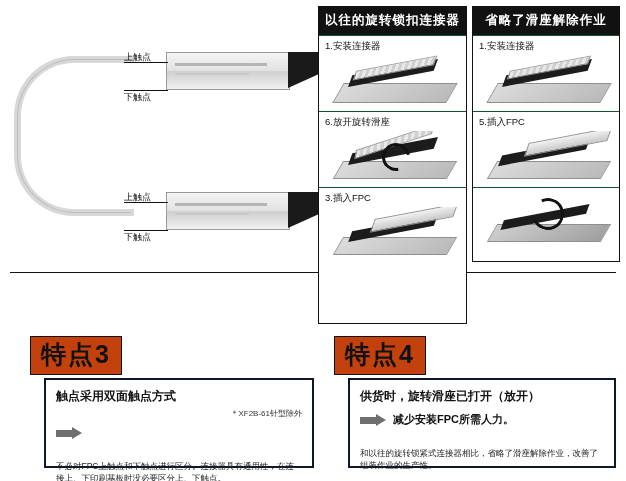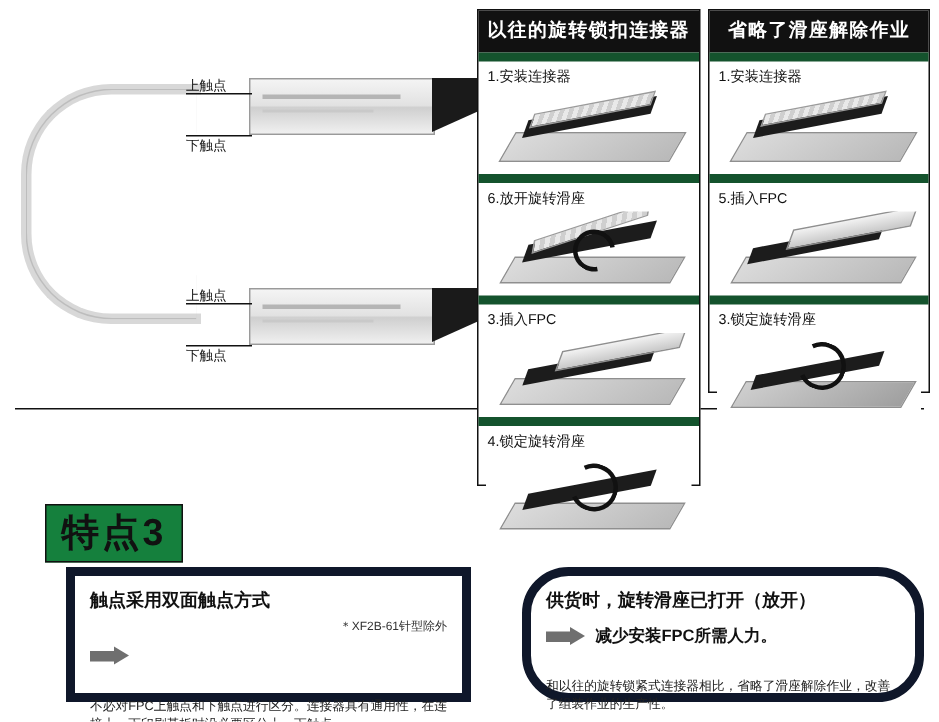--- a/index.html
+++ b/index.html
@@ -15,34 +15,34 @@
   .conn-body:after{content:"";position:absolute;left:8px;top:10px;width:92px;height:3px;background:#b5b5b5;}
   .conn-body:before{content:"";position:absolute;left:8px;top:20px;width:74px;height:2px;background:#c9c9c9;}
   .conn-dark{position:absolute;left:122px;top:0;width:36px;height:36px;background:#1a1a1a;clip-path:polygon(0 0,100% 0,100% 55%,0 100%);}
   .tick{position:absolute;height:1px;background:#111;}
   .lbl{position:absolute;font-size:9px;color:#111;white-space:nowrap;}
   .hr-line{position:absolute;left:10px;top:272px;width:606px;height:1px;background:#111;}
 
   
   .panel{position:absolute;border:1px solid #111;background:#fff;box-sizing:border-box;}
   .panel-head{background:#111;color:#fff;font-size:12.5px;font-weight:bold;text-align:center;padding:5px 2px 6px;letter-spacing:1px;}
-  .step{position:relative;border-top:6px solid #14532d;padding:4px 5px 4px 5px;box-sizing:border-box;}
+  .step{position:relative;border-top:1px solid #14532d;padding:4px 5px 4px 5px;box-sizing:border-box;}
   .step:first-of-type{border-top:none;}
   .step-label{font-size:9.5px;color:#111;margin:0 0 2px 1px;}
   .art{position:relative;width:100%;height:52px;background:#fff;overflow:hidden;}
 
   
   .plate{position:absolute;background:linear-gradient(135deg,#dcdcdc,#b9b9b9);border:1px solid #8f8f8f;}
   .plate-dark{position:absolute;background:#1c1c1c;}
   .stripe{position:absolute;background:repeating-linear-gradient(90deg,#e9e9e9 0 3px,#cfcfcf 3px 6px);border:1px solid #9b9b9b;}
   .arrow-c{position:absolute;width:22px;height:22px;border:3px solid #111;border-radius:50%;border-right-color:transparent;}
 
   
-  .feat-title{position:absolute;border:1.5px solid #111;background:#15803d;font-size:25px;font-weight:bold;padding:1px 10px 3px;letter-spacing:2px;}
-  .feat-box{position:absolute;border:6px solid #0f172a;background:#fff;box-sizing:border-box;padding:8px 10px 10px;}
+  .feat-title{position:absolute;border:1.5px solid #111;background:#c2410c;font-size:25px;font-weight:bold;padding:1px 10px 3px;letter-spacing:2px;}
+  .feat-box{position:absolute;border:2px solid #0f172a;background:#fff;box-sizing:border-box;padding:8px 10px 10px;}
   .feat-h{font-size:12px;font-weight:bold;color:#111;}
   .feat-note{font-size:8px;color:#333;text-align:right;margin-top:3px;}
   .feat-row{display:flex;align-items:center;margin-top:7px;}
   .fat-arrow{flex:0 0 auto;width:26px;height:13px;position:relative;margin:1px 7px 0 0;}
   .fat-arrow .shaft{position:absolute;left:0;top:3px;width:17px;height:7px;background:#6f6f6f;}
   .fat-arrow .head{position:absolute;left:16px;top:0;width:0;height:0;border-top:6.5px solid transparent;border-bottom:6.5px solid transparent;border-left:10px solid #6f6f6f;}
   .feat-strong{font-size:11px;font-weight:bold;color:#111;}
   .feat-body{font-size:8.5px;line-height:1.45;color:#222;margin-top:20px;}
 </style>
 </head>
@@ -100,28 +100,20 @@
 
     <div class="step">
       <div class="step-label">3.插入FPC</div>
       <div class="art">
         <div class="plate" style="left:14px;top:30px;width:112px;height:16px;transform:skewX(-30deg);"></div>
         <div class="plate-dark" style="left:30px;top:16px;width:78px;height:11px;transform:skewX(-30deg) rotate(-12deg);"></div>
         <div class="plate" style="left:52px;top:4px;width:74px;height:12px;transform:skewX(-30deg) rotate(-12deg);background:linear-gradient(180deg,#f2f2f2,#c8c8c8);"></div>
       </div>
     </div>
 
-    <div class="step">
-      <div class="step-label">4.锁定旋转滑座</div>
-      <div class="art">
-        <div class="plate" style="left:14px;top:32px;width:112px;height:16px;transform:skewX(-30deg);"></div>
-        <div class="plate-dark" style="left:30px;top:18px;width:78px;height:11px;transform:skewX(-30deg) rotate(-12deg);"></div>
-        <div class="arrow-c" style="left:56px;top:6px;width:26px;height:26px;transform:rotate(200deg);"></div>
-      </div>
-    </div>
   </div>
 
   <div class="panel" style="left:472px;top:6px;width:148px;height:256px;">
     <div class="panel-head">省略了滑座解除作业</div>
 
     <div class="step">
       <div class="step-label">1.安装连接器</div>
       <div class="art">
         <div class="plate" style="left:14px;top:28px;width:112px;height:18px;transform:skewX(-30deg);"></div>
         <div class="plate-dark" style="left:30px;top:12px;width:78px;height:12px;transform:skewX(-30deg) rotate(-12deg);"></div>
@@ -132,21 +124,20 @@
     <div class="step">
       <div class="step-label">5.插入FPC</div>
       <div class="art">
         <div class="plate" style="left:14px;top:30px;width:112px;height:16px;transform:skewX(-30deg);"></div>
         <div class="plate-dark" style="left:26px;top:16px;width:80px;height:11px;transform:skewX(-30deg) rotate(-12deg);"></div>
         <div class="plate" style="left:52px;top:4px;width:74px;height:12px;transform:skewX(-30deg) rotate(-12deg);background:linear-gradient(180deg,#f2f2f2,#c8c8c8);"></div>
       </div>
     </div>
 
     <div class="step">
-      <div class="step-label">3.锁定旋转滑座</div>
       <div class="art">
         <div class="plate" style="left:14px;top:32px;width:112px;height:16px;transform:skewX(-30deg);background:linear-gradient(135deg,#cfcfcf,#9f9f9f);"></div>
         <div class="plate-dark" style="left:28px;top:20px;width:78px;height:10px;transform:skewX(-30deg) rotate(-12deg);"></div>
         <div class="arrow-c" style="left:54px;top:6px;width:26px;height:26px;transform:rotate(200deg);"></div>
       </div>
     </div>
   </div>
 
   <div class="feat-title" style="left:30px;top:336px;">特点3</div>
   <div class="feat-box" style="left:44px;top:378px;width:270px;height:90px;">
@@ -154,21 +145,22 @@
     <div class="feat-note">＊XF2B-61针型除外</div>
     <div class="feat-row">
       <span class="fat-arrow">
           <span class="shaft"></span>
           <span class="head"></span>
         </span>
     </div>
     <div class="feat-body">不必对FPC上触点和下触点进行区分。连接器具有通用性，在连接上、下印刷基板时没必要区分上、下触点。</div>
   </div>
 
-  <div class="feat-box" style="left:348px;top:378px;width:268px;height:90px;border-radius:31px;">
+  <div class="feat-title" style="left:334px;top:336px;">特点4</div>
+  <div class="feat-box" style="left:348px;top:378px;width:268px;height:90px;">
     <div class="feat-h">供货时，旋转滑座已打开（放开）</div>
     <div class="feat-row">
       <span class="fat-arrow">
           <span class="shaft"></span>
           <span class="head"></span>
         </span>
       <span class="feat-strong">减少安装FPC所需人力。</span>
     </div>
     <div class="feat-body">和以往的旋转锁紧式连接器相比，省略了滑座解除作业，改善了组装作业的生产性。</div>
   </div>

